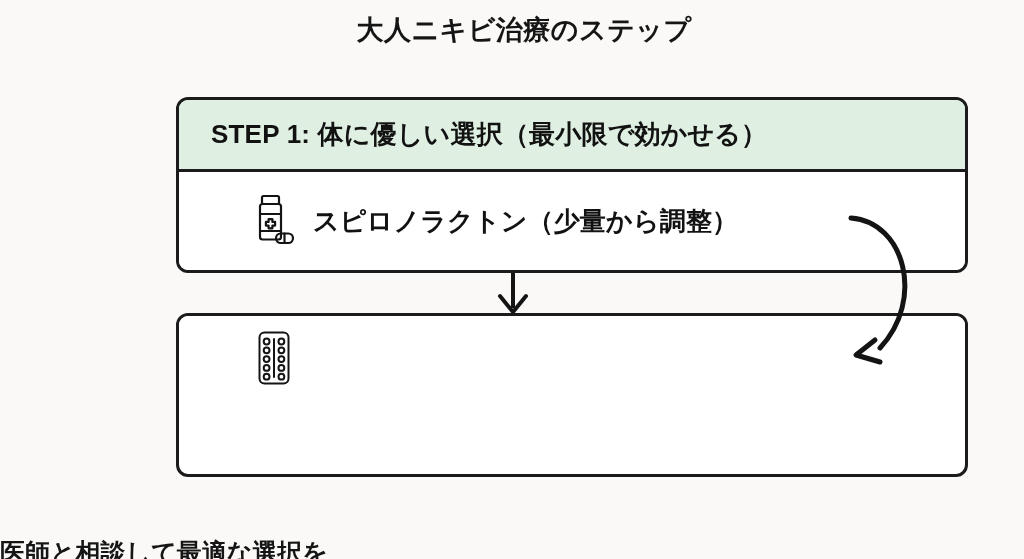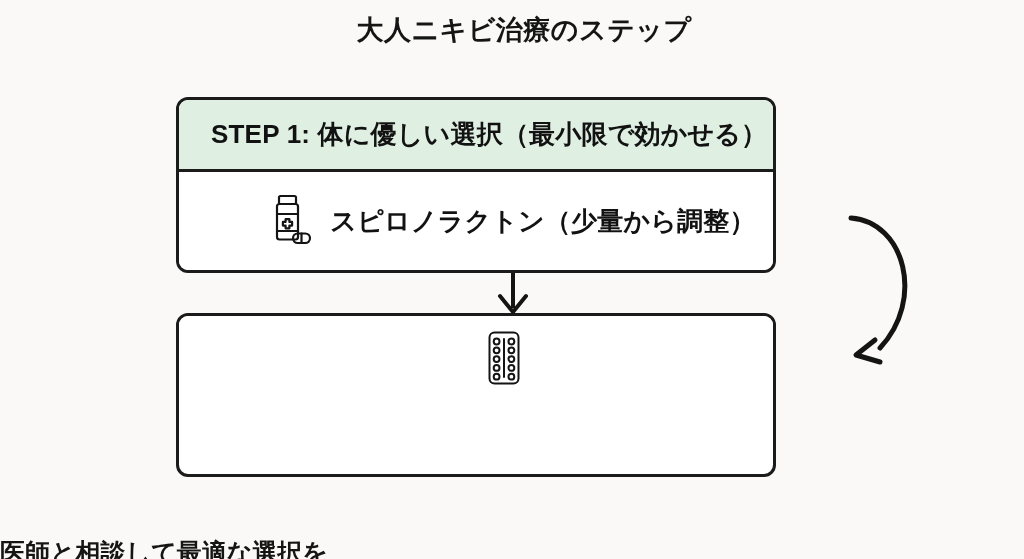--- a/index.html
+++ b/index.html
@@ -35,21 +35,21 @@
     color: #151515;
     line-height: 1.2;
     white-space: nowrap;
     padding-left: 12px;
   }
 
   
   .card {
     position: absolute;
     left: 176px;
-    width: 600px;
+    width: 792px;
     box-sizing: border-box;
     border: 3px solid #1b1b1b;
     border-radius: 12px;
     background: #ffffff;
     overflow: hidden;
   }
   #card-step1 { top: 97px;  height: 176px; }
   #card-step2 { top: 313px; height: 164px; }
 
   .card-header {
@@ -68,21 +68,20 @@
   #card-step1 .card-header { height: 72px; background: #dff0e3; }
   #card-step2 .card-header { height: 74px; background: #daeef8; }
 
   .card-body {
     box-sizing: border-box;
     width: 100%;
     display: flex;
     align-items: center;
     padding-left: 72px;
     background: #ffffff;
-    justify-content: center;
   }
   #card-step1 .card-body { height: 98px; }
   #card-step2 .card-body { height: 84px; }
 
   .row-icon {
     flex: 0 0 auto;
     width: 46px;
     height: 60px;
     display: flex;
     align-items: center;

